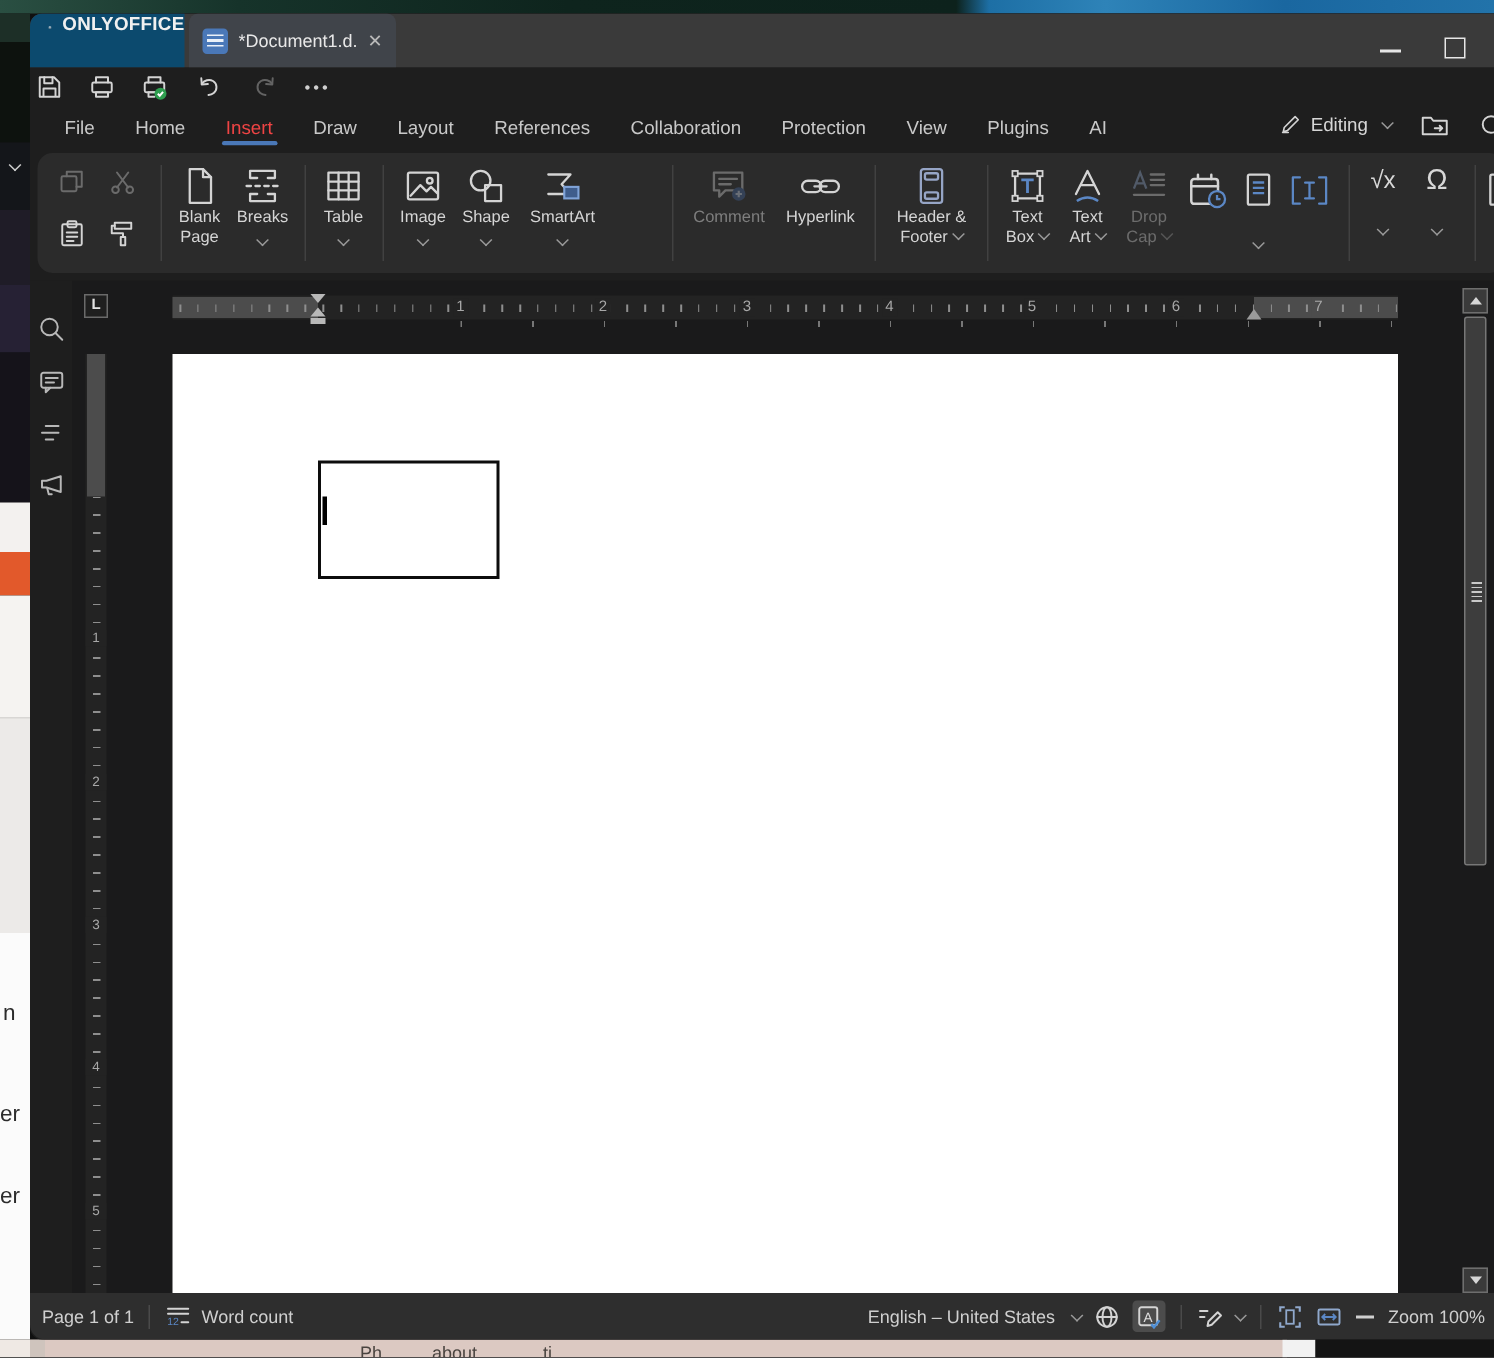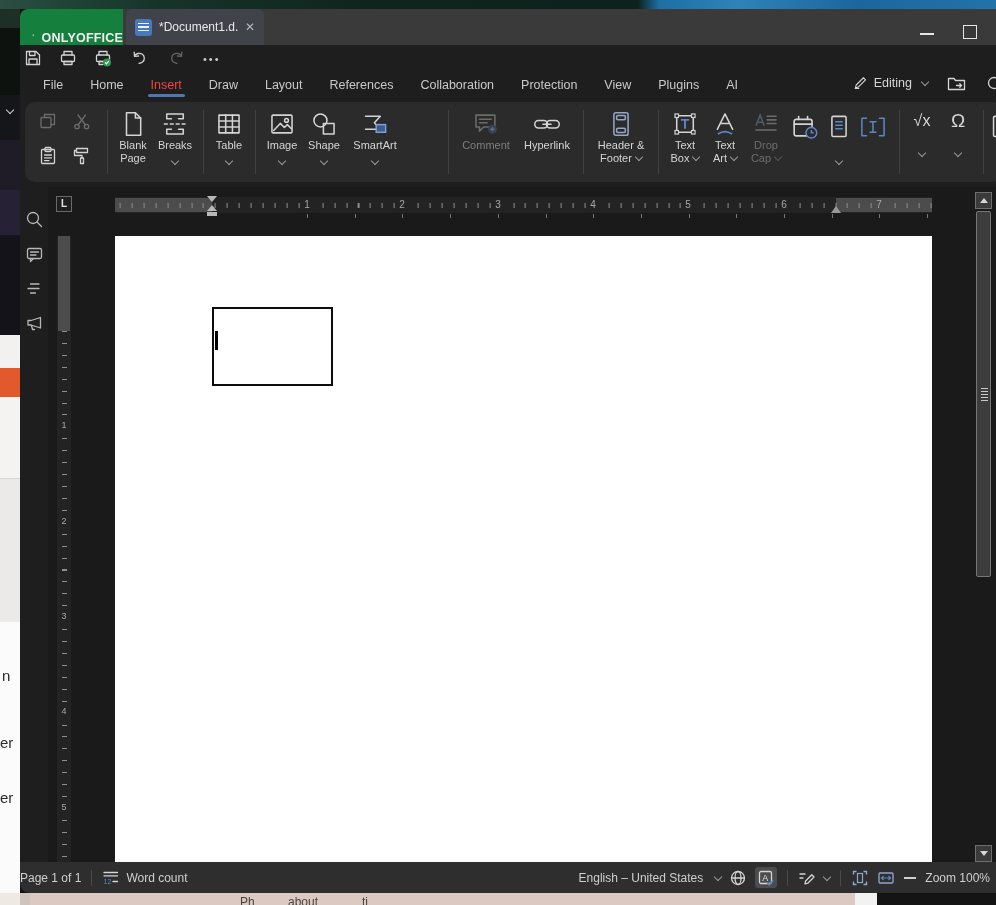--- a/index.html
+++ b/index.html
@@ -18,22 +18,22 @@
   #bottom-sliver-box { left:855px; top:893px; width:22px; height:12px; background:#f2f2f2; }
   #bottom-sliver-dark { left:877px; top:893px; width:119px; height:12px; background:#141414; }
   .sliver-frag { position:absolute; top:2px; color:#4a4440; font-size:12px; }
 
   
   #win { left:20px; top:9px; width:976px; height:884px; background:#1e1e1e;
     border-radius:8px 0 0 8px; overflow:hidden; }
 
   
   #titlebar { left:0; top:0; width:976px; height:36px; background:#3a3a3a; }
-  #logo-box { left:0; top:0; width:103px; height:36px; background:#15803d; border-radius:8px 0 0 0;
-    display:flex; align-items:flex-end; gap:7px; padding-left:12px; }
+  #logo-box { left:0; top:0; width:103px; height:36px; background:#0c4a6e; border-radius:8px 0 0 0;
+    display:flex; align-items:flex-start; gap:7px; padding-left:12px; }
   #brand { color:#f0f0f0; font-weight:bold; font-size:12.5px; letter-spacing:.2px; }
   #doc-tab { left:106px; top:0; width:138px; height:36px; background:#40444a; border-radius:6px 6px 0 0;
     display:flex; align-items:center; gap:7px; padding:0 9px; }
   #tab-doc-icon { width:17px; height:17px; background:#4a78b8; border-radius:3px; position:relative; flex:0 0 auto; }
   #tab-doc-icon i { position:absolute; left:3px; right:3px; height:1.5px; background:#eaf0f8; }
   #tab-title { color:#e8e8e8; font-size:12px; white-space:nowrap; overflow:hidden; }
   #tab-close { color:#b9b9b9; font-size:12px; margin-left:auto; }
   #btn-min { left:900px; top:24px; width:14px; height:2px; background:#e6e6e6; }
   #btn-max { left:943px; top:16px; width:14px; height:14px; border:1.5px solid #e6e6e6; background:transparent; }
 
@@ -512,21 +512,21 @@
         <div id="sthumb">
           <div id="sgrip"></div>
         </div>
         <div class="sbtn" style="top:653px">
             <div class="sarrow-down"></div>
           </div>
       </div>
     </div>
 
     <div id="statusbar" class="abs">
-      <span style="margin-left:0">Page 1 of 1</span>
+      <span style="margin-left:8px">Page 1 of 1</span>
       <div class="sdiv"></div>
       <svg class="sbic" viewBox="0 0 18 18">
         <path class="ic" d="M2 3.5 H15.5 M2 6.8 H15.5"></path>
         <text x="1.5" y="14.5" font-size="7" fill="#5b87c5" font-family="Liberation Sans, sans-serif">12</text>
         <path class="ic" d="M11 12.5 H15.5"></path>
       </svg>
       <span style="margin-left:6px">Word count</span>
 
       <div id="sb-right">
         <span>English – United States</span>

